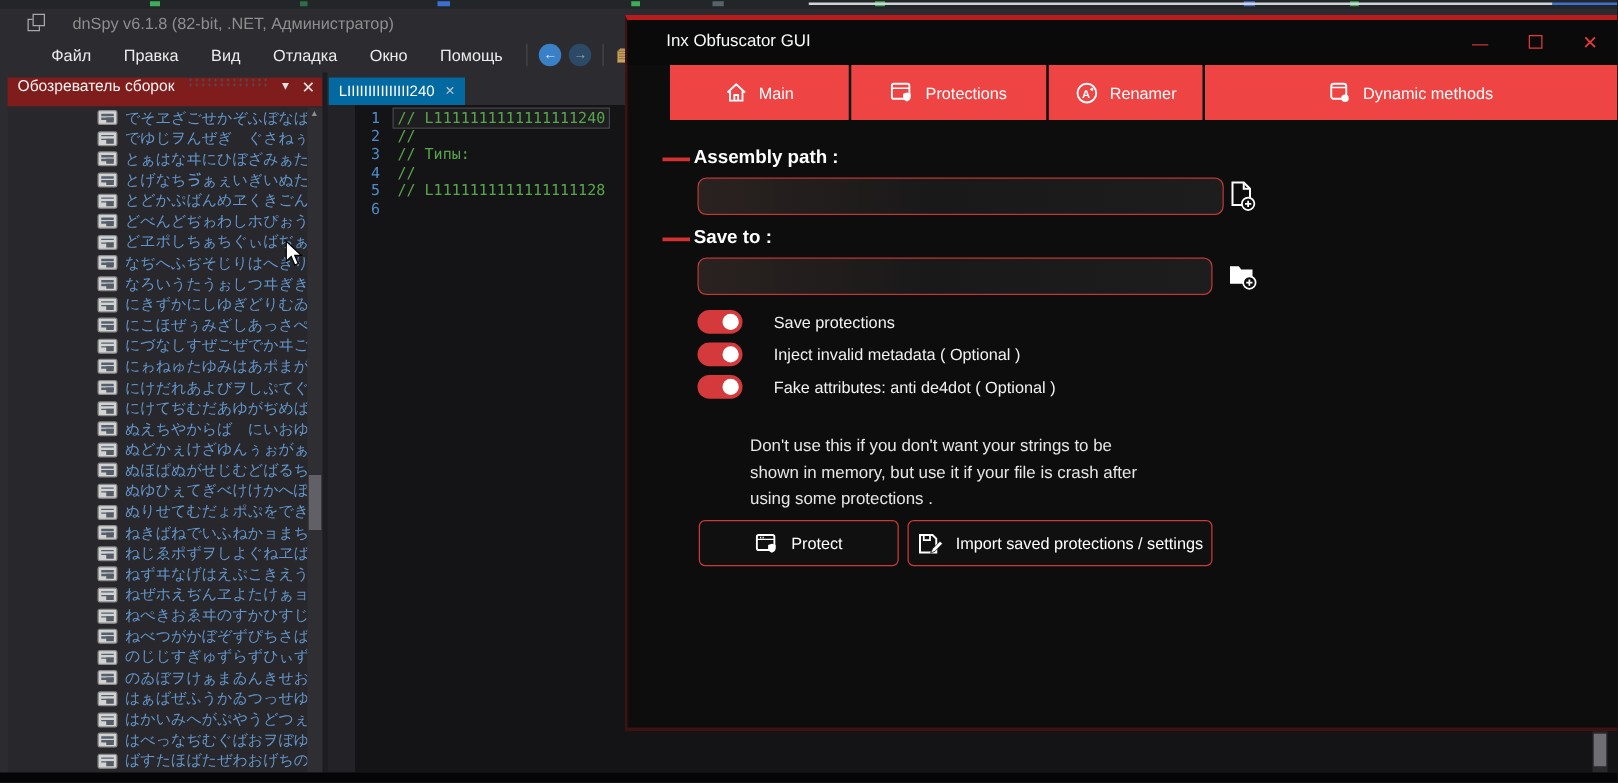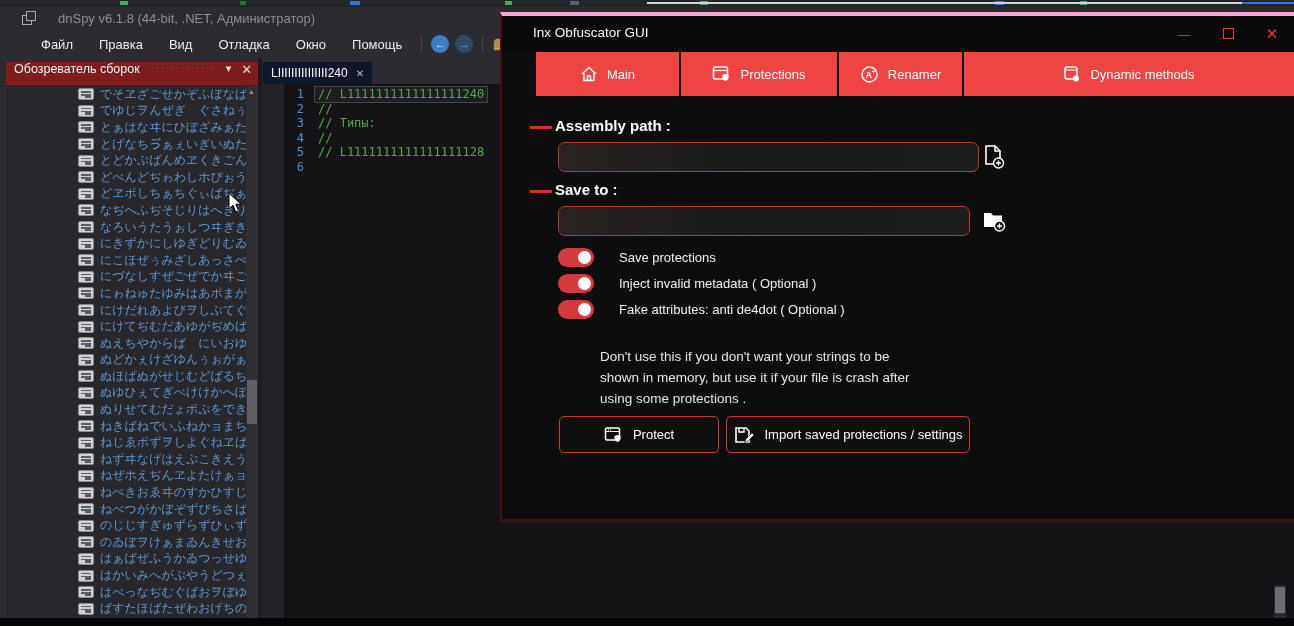--- a/index.html
+++ b/index.html
@@ -47,39 +47,39 @@
   .asm-icon::before { content:""; position:absolute; left:2px; right:2px; top:2px; height:1.5px; background:#55606e; box-shadow:0 3px 0 #55606e; }
   .asm-icon::after { content:""; position:absolute; right:2px; bottom:1px; width:6px; height:4px; background:#555c66; }
   .tree-label { color:#6496cc; font-size:12px; font-family:"DejaVu Sans", sans-serif; }
   .tree-scroll { position:absolute; left:240px; top:24px; width:12px; height:532px; background:#2e2e33; }
   .tree-scroll .up { position:absolute; left:2px; top:2px; color:#909094; font-size:7px; }
   .tree-scroll .thumb { position:absolute; left:1px; top:294px; width:10px; height:44px; background:#606066; }
   .panel-gap { position:absolute; left:258px; top:58px; width:4px; height:560px; background:#1d1d21; }
 
   
   .tabstrip { position:absolute; left:262px; top:62px; width:240px; height:22px; background:#2b2b30; }
-  .doc-tab { position:absolute; left:1px; top:0; height:22px; padding:0 8px; background:#0f172a; color:#ffffff; font-size:12px; display:flex; align-items:center; gap:8px; }
+  .doc-tab { position:absolute; left:1px; top:0; height:22px; padding:0 8px; background:#0369a1; color:#ffffff; font-size:12px; display:flex; align-items:center; gap:8px; }
   .doc-tab .x { color:#c3c3c8; font-size:10px; }
   .editor { position:absolute; left:262px; top:84px; width:1032px; height:534px; background:#141416; }
   .editor .gutter { position:absolute; left:0; top:0; width:22px; height:100%; background:#232327; }
   .code-lines { position:absolute; left:22px; top:3px; font-family:"DejaVu Sans Mono", monospace; font-size:12px; line-height:14.6px; }
   .code-line { display:flex; }
   .code-line .ln { width:34px; text-align:right; color:#4e8cc8; padding-right:14px; flex:0 0 34px; }
   .code-line .ct { color:#57a64a; white-space:pre; }
   .code-line:first-child .ct { outline:1px solid #45454d; background:rgba(90,90,100,.15); padding:0 3px; margin-left:-3px; }
   .editor-vscroll { position:absolute; left:1274px; top:585px; width:12px; height:33px; background:#2a2a2e; }
   .editor-vscroll .thumb { position:absolute; left:1px; top:2px; width:10px; height:26px; background:#6e6e73; }
   .bottom-strip { position:absolute; left:0; top:618px; width:1294px; height:8px; background:#050507; }
 
   
   .cursor { position:absolute; left:228px; top:192px; z-index:60; }
 
   
-  .obf { position:absolute; left:500px; top:12px; width:794px; height:510px; z-index:40;
-    background:#0d0d0e; border-top:4px solid #f9a8d4; border-left:2px solid #3c1212; border-bottom:3px solid #3c1212; }
+  .obf { position:absolute; left:500px; top:12px; width:794px; height:573px; z-index:40;
+    background:#0d0d0e; border-top:4px solid #b91c1c; border-left:2px solid #3c1212; border-bottom:3px solid #3c1212; }
   .obf-titlebar { position:relative; height:36px; background:#0a0a0b; }
   .obf-title { position:absolute; left:31px; top:9px; color:#fafafa; font-size:13.5px; }
   .obf-caption { position:absolute; right:0; top:0; height:36px; display:flex; align-items:center; }
   .cap-btn { width:44px; text-align:center; color:#e23b3b; font-size:13px; cursor:default; }
   .cap-btn.max span { display:inline-block; width:11px; height:11px; border:1.5px solid #e23b3b; }
   .obf-tabs { display:flex; height:44px; background:#ef4444;margin-left:34px; }
   .obf-tab { display:flex; align-items:center; justify-content:center; gap:9px; color:#ffffff; font-size:13px; border-right:2px solid #0a0a0a; cursor:default; }
   .obf-tab:last-child { border-right:none; }
   .obf-body { position:relative; height:489px; }
 
@@ -114,21 +114,21 @@
     <span class="speck" style="left:1080px;width:7px;background:#3fae58;"></span>
     <div class="line-right"></div>
     <div class="line-blue"></div>
   </div>
 
   <div class="dnspy-titlebar">
     <div class="dnspy-app-icon">
       <span class="sq b"></span>
         <span class="sq a"></span>
     </div>
-    <span class="dnspy-title-text">dnSpy v6.1.8 (44-bit, .NET, Администратор)</span>
+    <span class="dnspy-title-text">dnSpy v6.1.8 (82-bit, .NET, Администратор)</span>
     <span class="ghost-caption" style="left:1202px;">—</span>
     <span class="ghost-caption" style="left:1245px;">▢</span>
     <span class="ghost-caption" style="left:1281px;">✕</span>
   </div>
 
   <div class="dnspy-menubar">
     <div class="menu-items">
 
     <span class="menu-item">Файл</span>
         <span class="menu-item">Правка</span>

